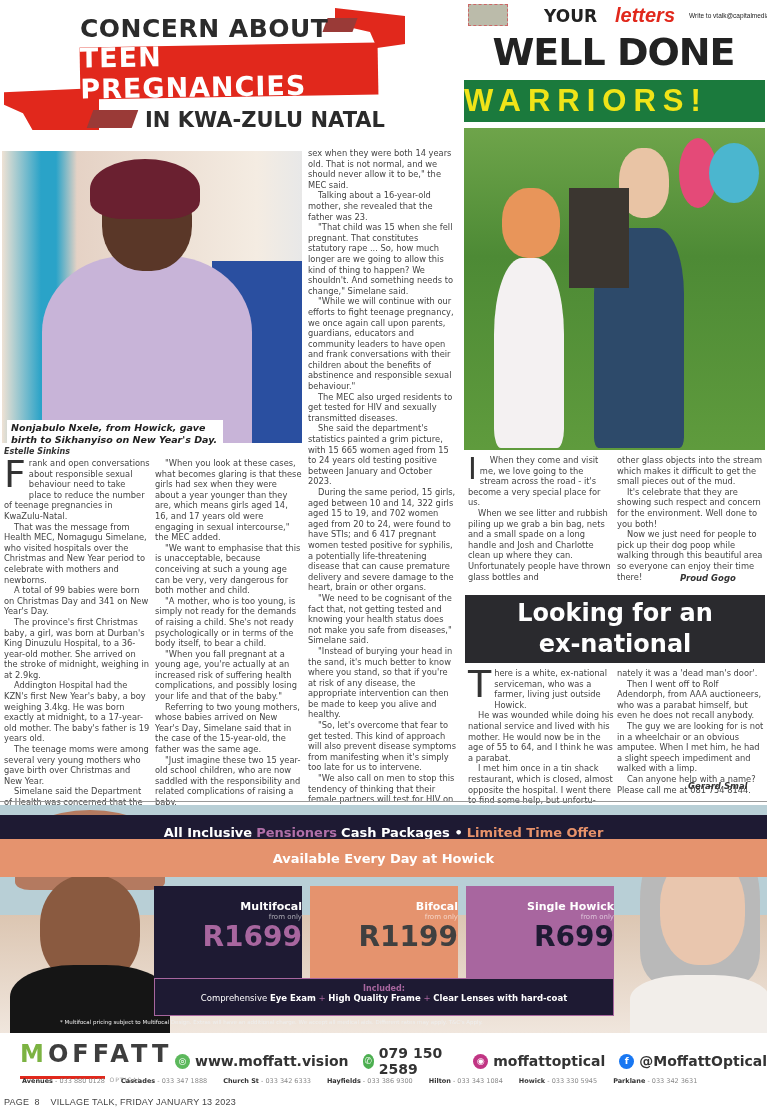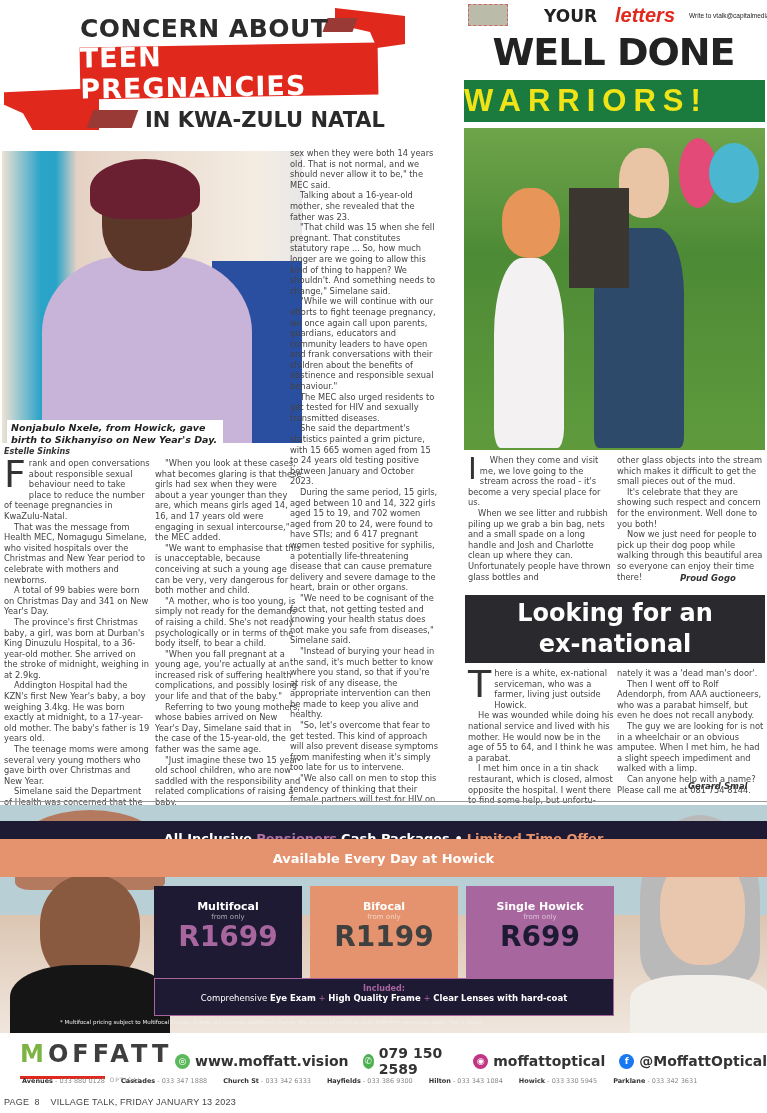--- a/index.html
+++ b/index.html
@@ -21,21 +21,21 @@
 .mom-scarf{position:absolute;left:88px;top:8px;width:110px;height:60px;background:#6a2030;border-radius:50% 50% 30% 30%}
 .bed{position:absolute;right:0;top:110px;width:90px;height:190px;background:#2a4fa0}
 #caption-mom{left:7px;top:420px;width:216px;background:#fff;padding:2px 4px;font:italic bold 9.5px "DejaVu Sans",sans-serif;color:#222;line-height:12px}
 #byline{left:4px;top:447px;font:italic bold 8px "DejaVu Sans",sans-serif;color:#333}
 .col{position:absolute;font:8.3px/10.6px "DejaVu Sans",sans-serif;color:#444;text-align:left}
 .col p{text-indent:10px}
 .col p.first{text-indent:0}
 .dropcap{float:left;font-size:38px;line-height:32px;margin-right:3px;color:#333;font-family:"DejaVu Sans",sans-serif}
 #colA{left:4px;top:458px;width:146px}
 #colB{left:155px;top:458px;width:148px}
-#colC{left:290px;top:148px;width:148px}
+#colC{left:308px;top:148px;width:148px}
 
 #letters-head{left:468px;top:4px;width:299px;height:22px}
 .stamp{position:absolute;left:0;top:0;width:40px;height:22px;background:#bba;border:1px dashed #c66}
 #yl-your{position:absolute;left:76px;top:2px;font:bold 17px "DejaVu Sans",sans-serif;color:#222}
 #yl-letters{position:absolute;left:147px;top:0;font:italic bold 20px "Liberation Sans",sans-serif;color:#e1281c}
 #yl-write{position:absolute;left:221px;top:8px;font:6.5px "Liberation Sans",sans-serif;color:#222;white-space:nowrap}
 #eco-title{left:462px;top:30px;width:303px;text-align:center;font:bold 38px "DejaVu Sans",sans-serif;color:#222;letter-spacing:-1px}
 #eco-bar{left:464px;top:80px;width:301px;height:42px;background:#1b7a3d;display:flex;align-items:center;justify-content:flex-start}
 #eco-bar span{font:bold 31px "Liberation Sans",sans-serif;color:#f0e418;letter-spacing:7px}
 #photo-kids{left:464px;top:128px;width:301px;height:322px;background:linear-gradient(180deg,#6ea44a 0%,#4d8a35 40%,#5f9b3d 100%);overflow:hidden}
@@ -49,26 +49,26 @@
 #colD{left:468px;top:455px;width:144px}
 #colE{left:617px;top:455px;width:148px}
 #sig-gogo{left:680px;top:573px;font:italic bold 8.5px "DejaVu Sans",sans-serif;color:#333}
 #ex-head{left:465px;top:595px;width:300px;height:68px;background:#2a2a2e;color:#fff;text-align:center;font:bold 24px/31px "DejaVu Sans",sans-serif;padding-top:3px}
 #colF{left:468px;top:668px;width:146px}
 #colG{left:617px;top:668px;width:148px}
 #sig-gerard{left:688px;top:781px;font:italic bold 8.5px "DejaVu Sans",sans-serif;color:#333}
 .rule{left:0;top:801px;width:767px;height:1px;background:#999}
 
 #ad{left:0;top:805px;width:767px;height:228px;background:#b8cfd6;overflow:hidden}
-#ad-top{position:absolute;left:0;top:16px;width:767px;height:34px;background:#1e1a33;color:#fff;font:bold 13px "DejaVu Sans",sans-serif;display:flex;align-items:center;justify-content:center;gap:4px}
+#ad-top{position:absolute;left:0;top:10px;width:767px;height:34px;background:#1e1a33;color:#fff;font:bold 13px "DejaVu Sans",sans-serif;display:flex;align-items:center;justify-content:center;gap:4px}
 #ad-top .pink{color:#b070a8}
 #ad-top .orange{color:#e8926a}
 #ad-mid{position:absolute;left:0;top:34px;width:767px;height:38px;background:#e5936e;color:#fff;font:bold 13px "DejaVu Sans",sans-serif;display:flex;align-items:center;justify-content:center}
 #ad-floor{position:absolute;left:0;top:110px;width:767px;height:118px;background:linear-gradient(180deg,#dcc6b2,#f0e6dd)}
-.box{position:absolute;top:81px;width:148px;height:98px;text-align:center;padding-top:14px}
+.box{position:absolute;top:81px;width:148px;height:98px;text-align:right;padding-top:14px}
 .box .t{font:bold 11px "DejaVu Sans",sans-serif;color:#fff}
 .box .s{font:7px "DejaVu Sans",sans-serif;color:rgba(255,255,255,.6)}
 .box .p{font:bold 28px "DejaVu Sans",sans-serif;line-height:32px}
 #box1{left:154px;background:#1e1a33}
 #box1 .p{color:#a8669f}
 #box2{left:310px;background:#e5936e}
 #box2 .p{color:#404040}
 #box3{left:466px;background:#a8669f}
 #box3 .p{color:#1e1a33}
 #ad-incl{position:absolute;left:154px;top:173px;width:460px;height:38px;background:#1e1a33;border:1px solid #a8669f;text-align:center;padding-top:5px}

